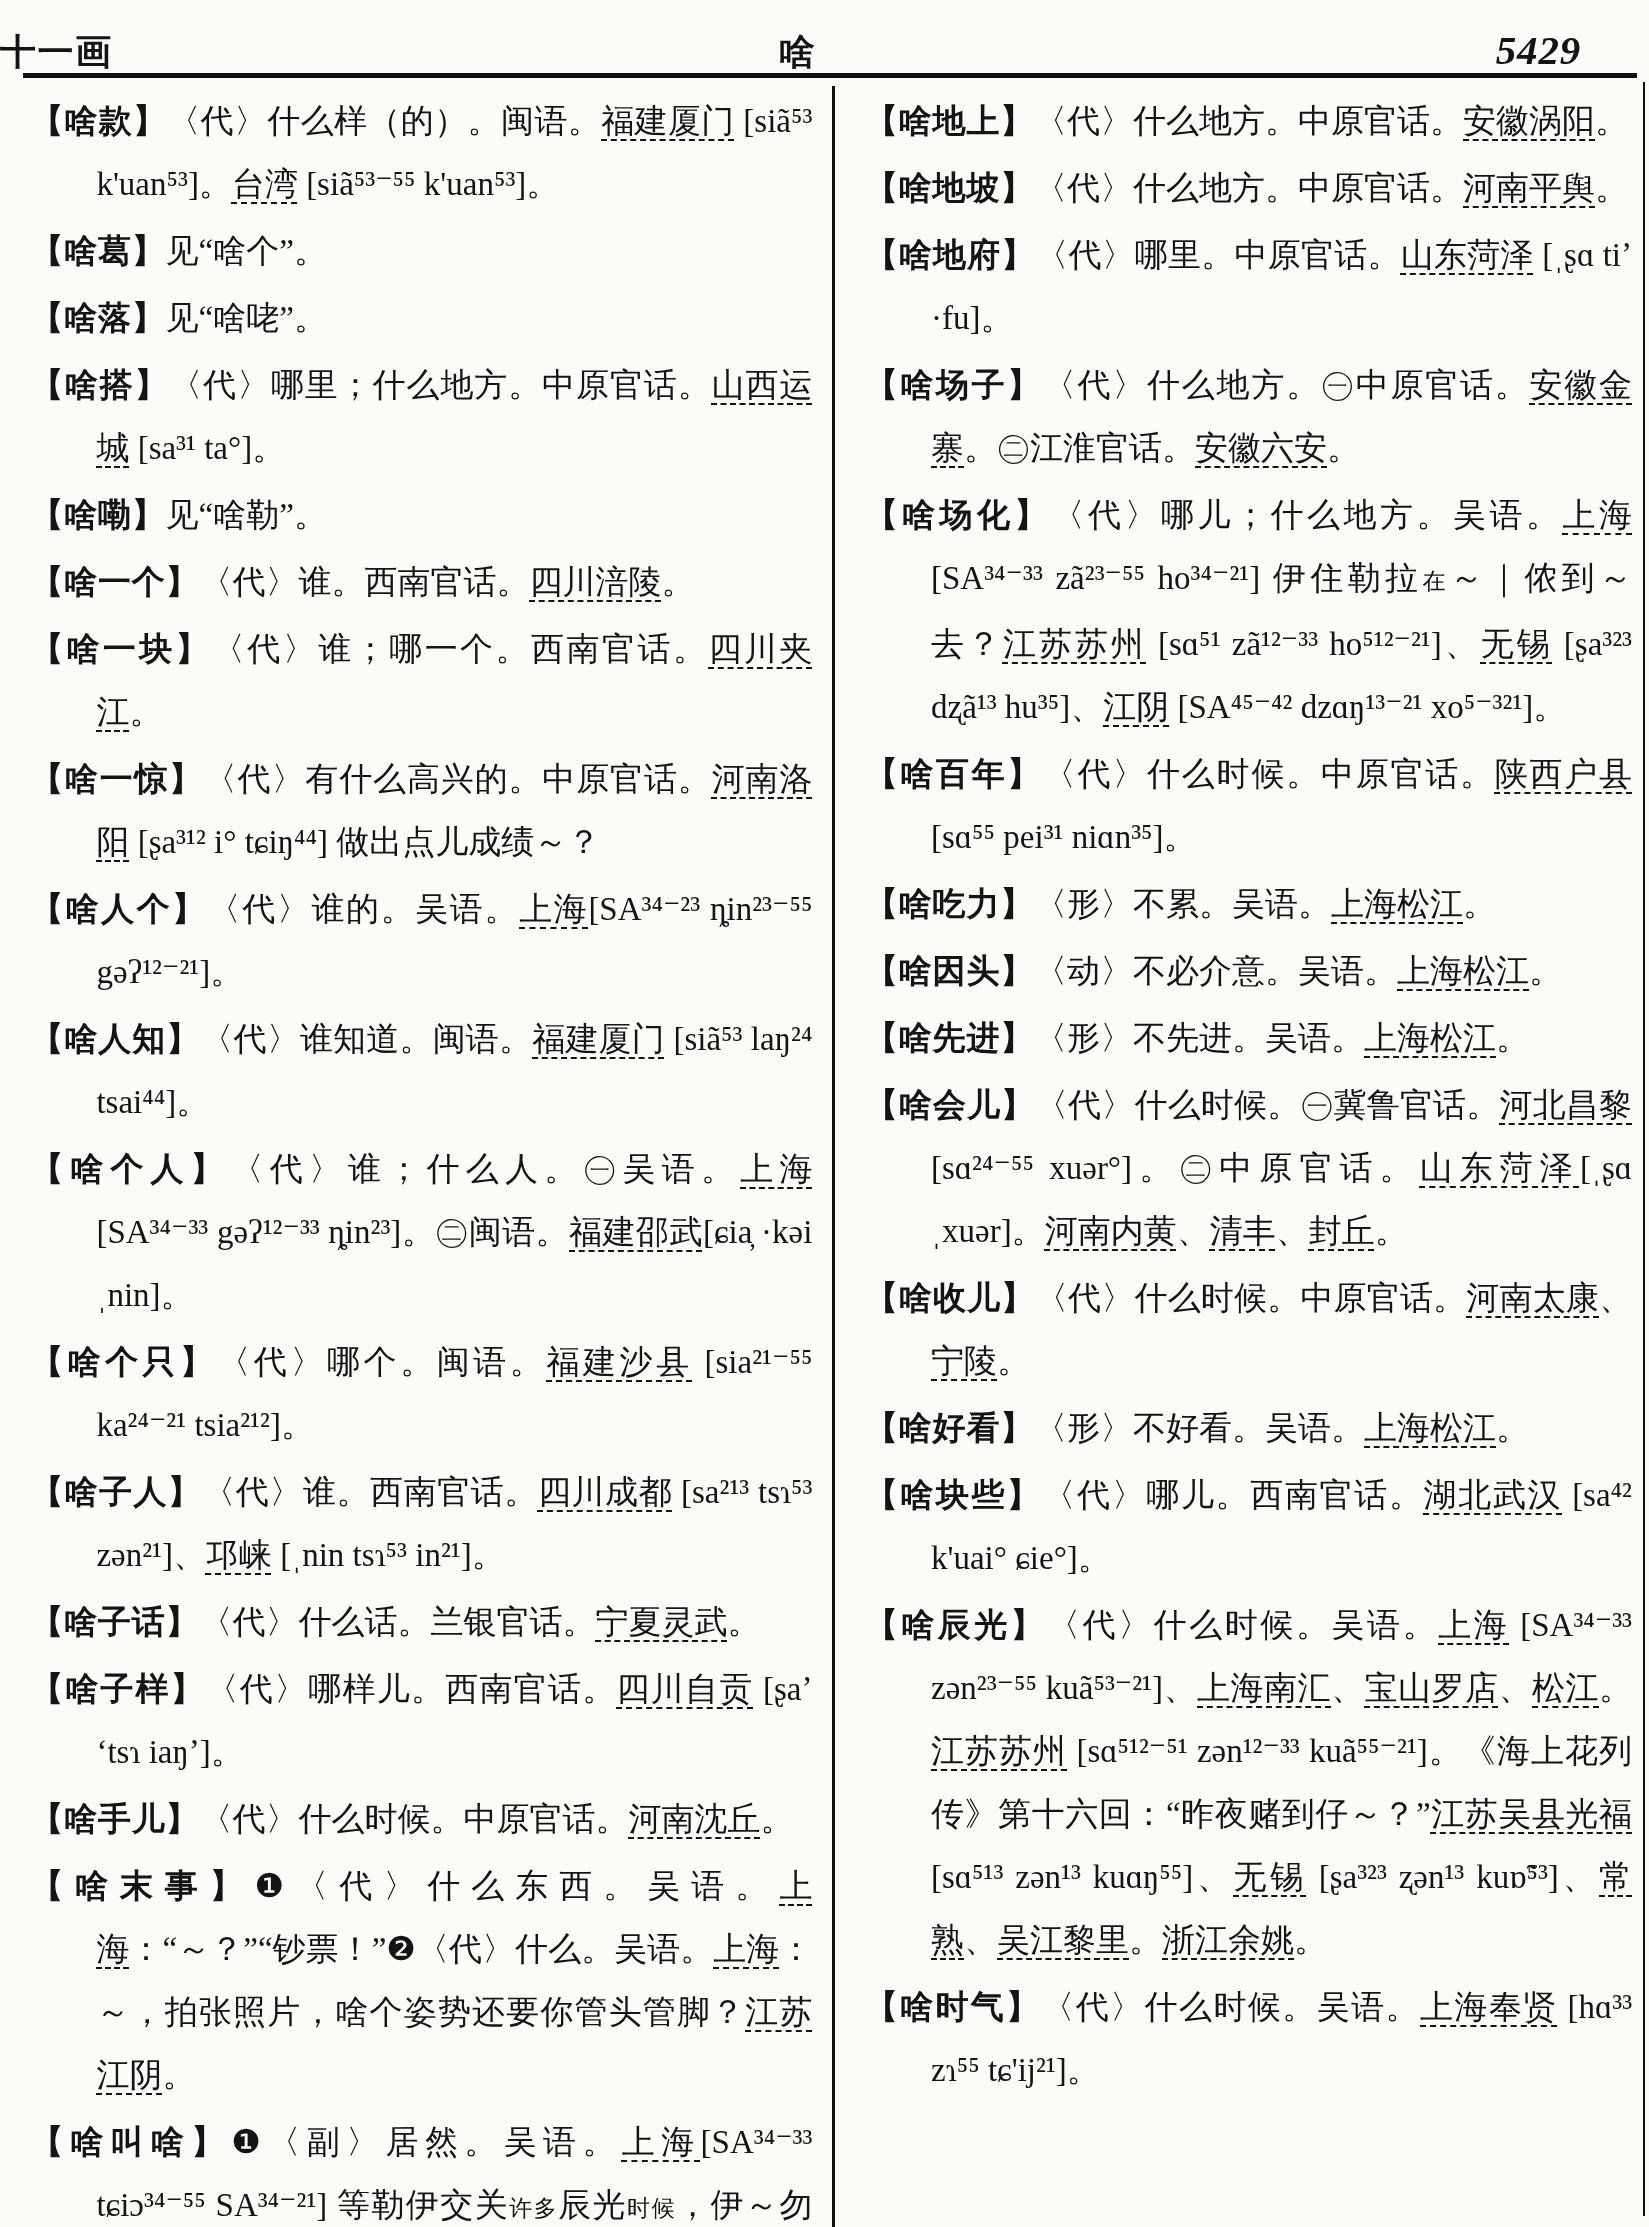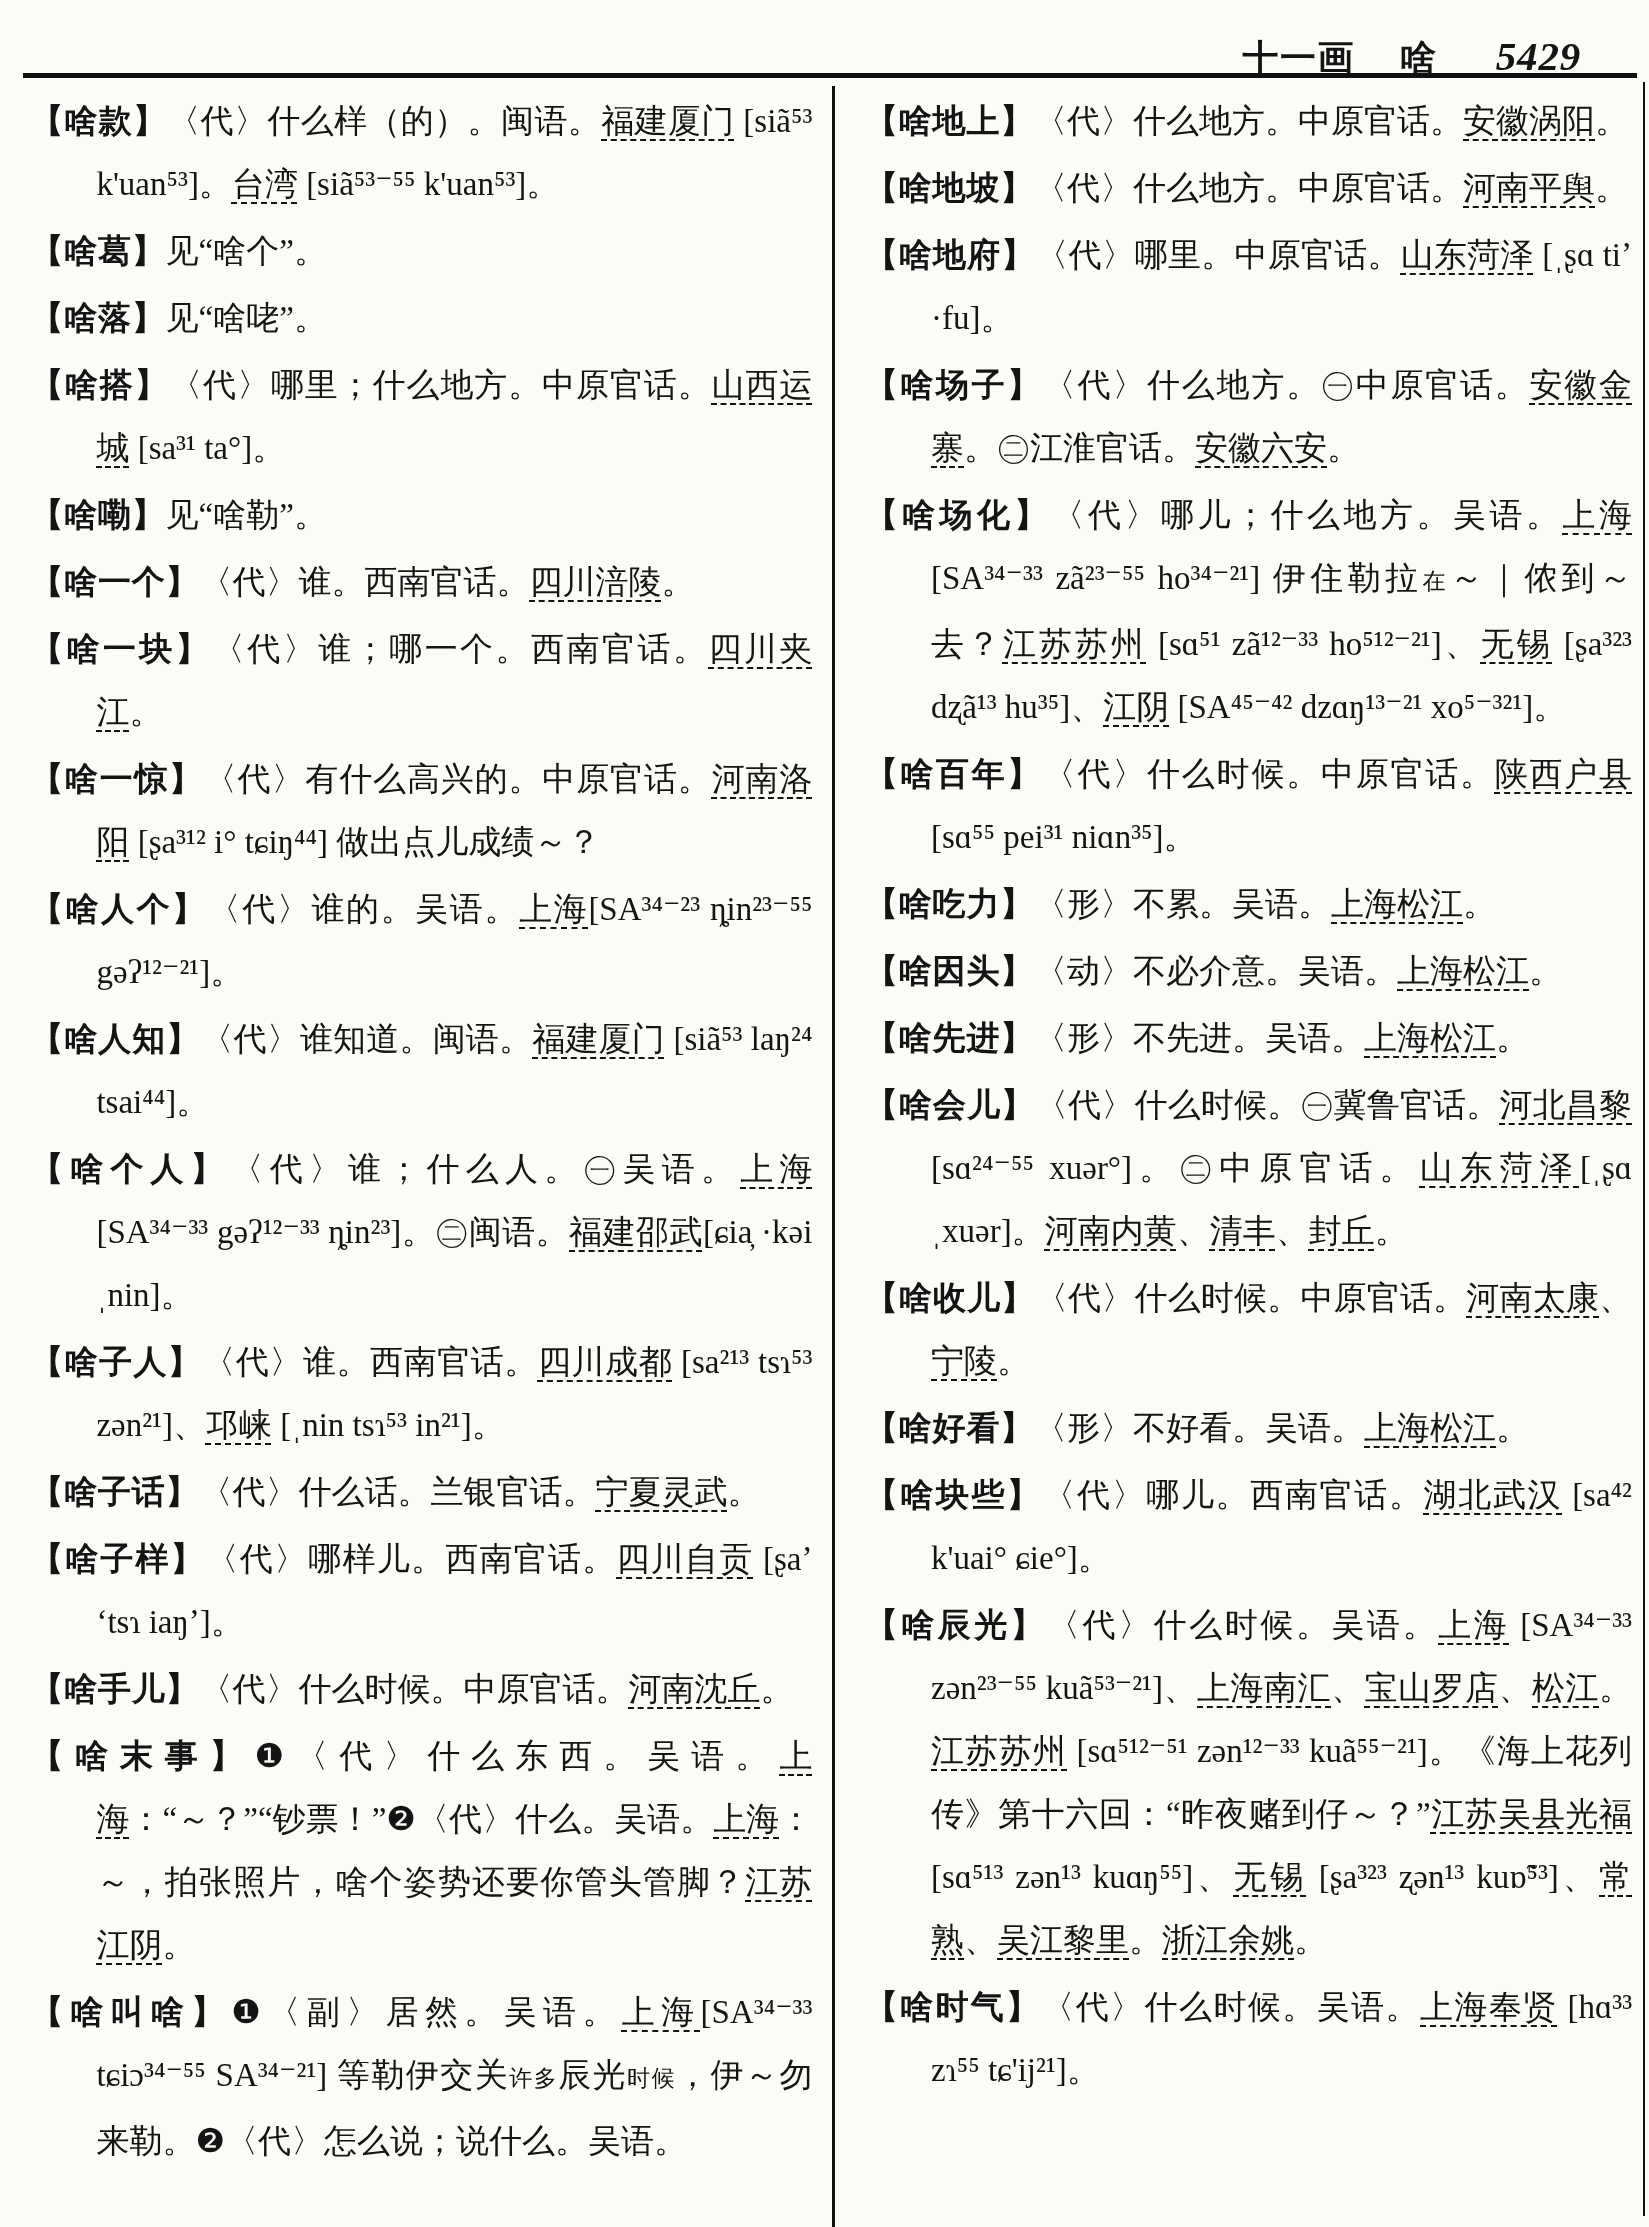--- a/index.html
+++ b/index.html
@@ -7,22 +7,22 @@
     width:1650px;height:2227px;
     background:#f6f5f1;
     font-family:"Liberation Serif","DejaVu Serif",serif;
     color:#141414;
   }
   .page{
     position:relative;width:1650px;height:2227px;
     background:#fcfbf7;overflow:hidden;
   }
   .header-row{
-    position:absolute;top:32px;left:0;right:69px;
-    display:flex;justify-content:flex-end;align-items:baseline;
+    position:absolute;top:26px;left:0;right:69px;
+    display:flex;justify-content:space-between;align-items:baseline;
     font-size:36px;letter-spacing:1.6px;
   }
   .header-section{font-weight:600;}
   .header-char{margin-left:45px;font-weight:600;}
   .page-number{
     margin-left:58px;font-weight:700;font-style:italic;font-size:41px;letter-spacing:0.8px;
   }
   .rule-top{
     position:absolute;left:23px;right:13.2px;top:73px;height:5px;background:#101010;
   }
@@ -72,20 +72,21 @@
       <div class="entry"><span class="head">【啥葛】</span><span class="">见“啥个”。</span></div>
       <div class="entry"><span class="head">【啥落】</span><span class="">见“啥咾”。</span></div>
       <div class="entry"><span class="head">【啥搭】</span><span class="">〈代〉哪里；什么地方。中原官话。</span><span class="u ">山西运城</span><span class=""> [sa³¹ ta°]。</span></div>
       <div class="entry"><span class="head">【啥嘞】</span><span class="">见“啥勒”。</span></div>
       <div class="entry"><span class="head">【啥一个】</span><span class="">〈代〉谁。西南官话。</span><span class="u ">四川涪陵</span><span class="">。</span></div>
       <div class="entry"><span class="head">【啥一块】</span><span class="">〈代〉谁；哪一个。西南官话。</span><span class="u ">四川夹江</span><span class="">。</span></div>
       <div class="entry"><span class="head">【啥一惊】</span><span class="">〈代〉有什么高兴的。中原官话。</span><span class="u ">河南洛阳</span><span class=""> [ʂa³¹² i° tɕiŋ⁴⁴] 做出点儿成绩～？</span></div>
       <div class="entry"><span class="head">【啥人个】</span><span class="">〈代〉谁的。吴语。</span><span class="u ">上海</span><span class="">[SA³⁴⁻²³ ȵin²³⁻⁵⁵ gəʔ¹²⁻²¹]。</span></div>
       <div class="entry"><span class="head">【啥人知】</span><span class="">〈代〉谁知道。闽语。</span><span class="u ">福建厦门</span><span class=""> [siã⁵³ laŋ²⁴ tsai⁴⁴]。</span></div>
       <div class="entry"><span class="head">【啥个人】</span><span class="">〈代〉谁；什么人。㊀吴语。</span><span class="u ">上海</span><span class=""> [SA³⁴⁻³³ gəʔ¹²⁻³³ ȵin²³]。㊁闽语。</span><span class="u ">福建邵武</span><span class="">[ɕia̦ ·kəi ˌnin]。</span></div>
+      <div class="entry"><span class="head">【啥个只】</span><span class="">〈代〉哪个。闽语。</span><span class="u ">福建沙县</span><span class=""> [sia²¹⁻⁵⁵ ka²⁴⁻²¹ tsia²¹²]。</span></div>
       <div class="entry"><span class="head">【啥子人】</span><span class="">〈代〉谁。西南官话。</span><span class="u ">四川成都</span><span class=""> [sa²¹³ tsɿ⁵³ zən²¹]、</span><span class="u ">邛崃</span><span class=""> [ˌnin tsɿ⁵³ in²¹]。</span></div>
       <div class="entry"><span class="head">【啥子话】</span><span class="">〈代〉什么话。兰银官话。</span><span class="u ">宁夏灵武</span><span class="">。</span></div>
       <div class="entry"><span class="head">【啥子样】</span><span class="">〈代〉哪样儿。西南官话。</span><span class="u ">四川自贡</span><span class=""> [ʂaʼ ʻtsɿ iaŋʼ]。</span></div>
       <div class="entry"><span class="head">【啥手儿】</span><span class="">〈代〉什么时候。中原官话。</span><span class="u ">河南沈丘</span><span class="">。</span></div>
       <div class="entry"><span class="head">【啥末事】</span><span class="">❶〈代〉什么东西。吴语。</span><span class="u ">上海</span><span class="">：“～？”“钞票！”❷〈代〉什么。吴语。</span><span class="u ">上海</span><span class="">：～，拍张照片，啥个姿势还要你管头管脚？</span><span class="u ">江苏江阴</span><span class="">。</span></div>
       <div class="entry"><span class="head">【啥叫啥】</span><span class="">❶〈副〉居然。吴语。</span><span class="u ">上海</span><span class="">[SA³⁴⁻³³ tɕiɔ³⁴⁻⁵⁵ SA³⁴⁻²¹] 等勒伊交关</span><span class="sm">许多</span><span class="">辰光</span><span class="sm">时候</span><span class="">，伊～勿来勒。❷〈代〉怎么说；说什么。吴语。</span></div>
     </div>
   <div class="col col-right" id="col-right">
       <div class="entry"><span class="head">【啥地上】</span><span class="">〈代〉什么地方。中原官话。</span><span class="u ">安徽涡阳</span><span class="">。</span></div>
       <div class="entry"><span class="head">【啥地坡】</span><span class="">〈代〉什么地方。中原官话。</span><span class="u ">河南平舆</span><span class="">。</span></div>

